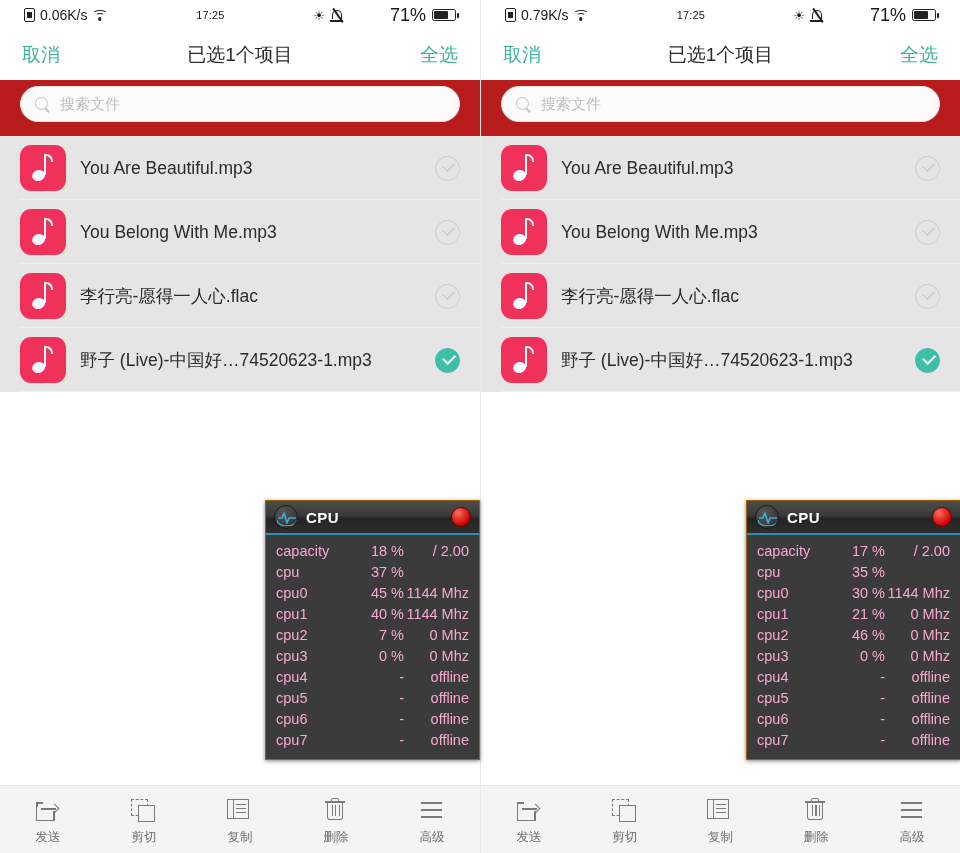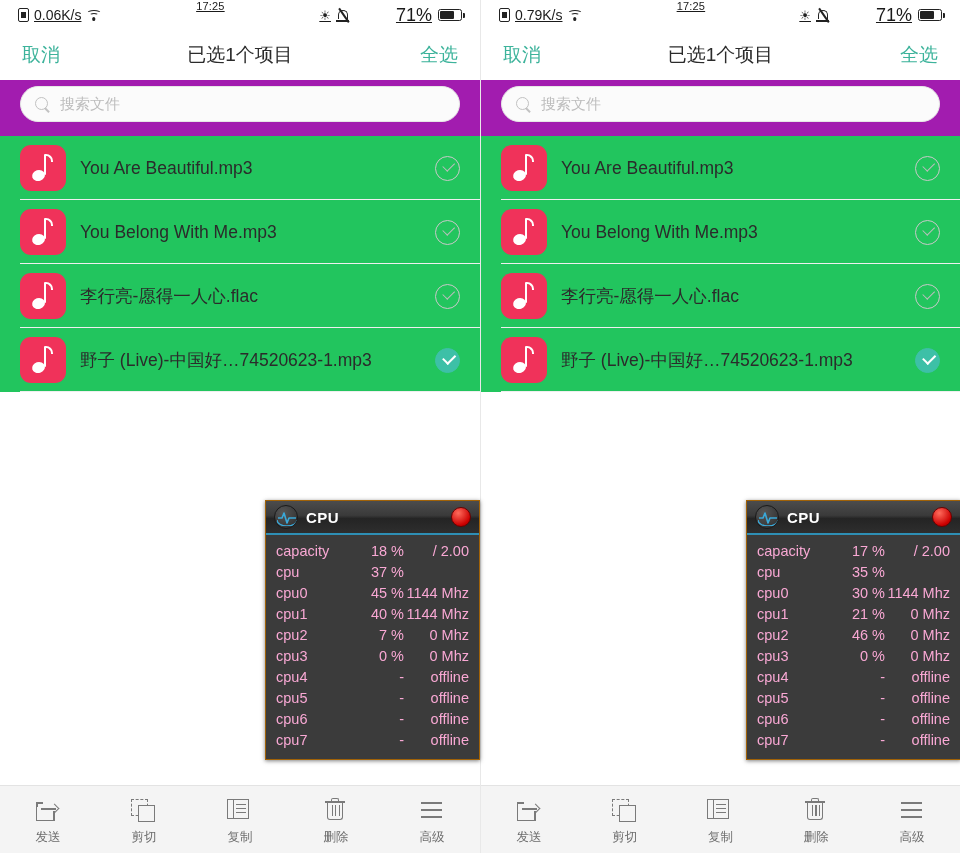--- a/index.html
+++ b/index.html
@@ -8,22 +8,22 @@
     font-family:"Liberation Sans","DejaVu Sans",sans-serif;
     background:#ffffff;
     position:relative;
   }
   .screens { display:flex; width:960px; height:853px; }
   .panel { width:480px; height:853px; position:relative; background:#ffffff; display:flex; flex-direction:column; }
   .panel.right { border-left:1px solid #e8e8e8; }
 
   
   .statusbar {
-    height:30px; display:flex; 
-    padding:0 18px; font-size:14px; color:#1a1a1a; flex:0 0 auto;text-decoration:underline;
+    height:30px; display:flex; align-items:center;
+    padding:0 24px; font-size:14px; color:#1a1a1a; flex:0 0 auto;
   }
   .sb-left { display:flex; align-items:center; gap:5px; }
   .sb-center { flex:1; text-align:center; font-size:11px; letter-spacing:.2px; }
   .sb-right { display:flex; align-items:center; gap:6px; }
   .sim-icon { width:11px; height:14px; border:1.6px solid #222; border-radius:2px; position:relative; }
   .sim-icon::after { content:""; position:absolute; left:2px; top:2.6px; width:5px; height:6px; background:#222; }
   .wifi-icon { position:relative; width:15px; height:12px; }
   .wifi-icon i {
     position:absolute; border:1.6px solid #222; border-bottom-color:transparent;
     border-left-color:transparent; border-right-color:transparent; border-radius:50% 50% 0 0;
@@ -47,38 +47,38 @@
 
   
   .navbar {
     height:50px; display:flex; align-items:center; justify-content:space-between;
     padding:0 22px; background:#fff; flex:0 0 auto;
   }
   .nav-btn { font-size:19px; color:#3db39b; cursor:pointer; }
   .nav-title { font-size:19px; color:#2b2b2b; }
 
   
-  .searchwrap { padding:6px 20px 14px 20px; background:#a21caf; flex:0 0 auto; }
+  .searchwrap { padding:6px 20px 14px 20px; background:#b91c1c; flex:0 0 auto; }
   .searchbox {
     height:36px; border:1px solid #e6e6e6; border-radius:18px; background:#fbfbfb;
     display:flex; align-items:center; padding:0 14px; gap:10px;
   }
   .search-icon { width:15px; height:15px; position:relative; flex:0 0 auto; }
   .search-icon::before {
     content:""; position:absolute; left:0; top:0; width:11px; height:11px;
     border:1.5px solid #c2c2c2; border-radius:50%;
   }
   .search-icon::after {
     content:""; position:absolute; left:9.5px; top:10px; width:6px; height:1.5px;
     background:#c2c2c2; transform:rotate(45deg); transform-origin:left center;
   }
   .search-ph { font-size:15px; color:#bdbdbd; }
 
   
-  .filelist { background:#22c55e; flex:0 0 auto; }
+  .filelist { background:#e5e5e5; flex:0 0 auto; }
   .filerow {
     height:64px; display:flex; align-items:center; padding:0 20px; gap:14px;
     position:relative; cursor:pointer;
   }
   .filerow::after {
     content:""; position:absolute; left:20px; right:0; bottom:0; height:1px; background:#efefef;
   }
   .music-icon {
     width:46px; height:46px; border-radius:11px; background:#f0325a;
     position:relative; flex:0 0 auto;

